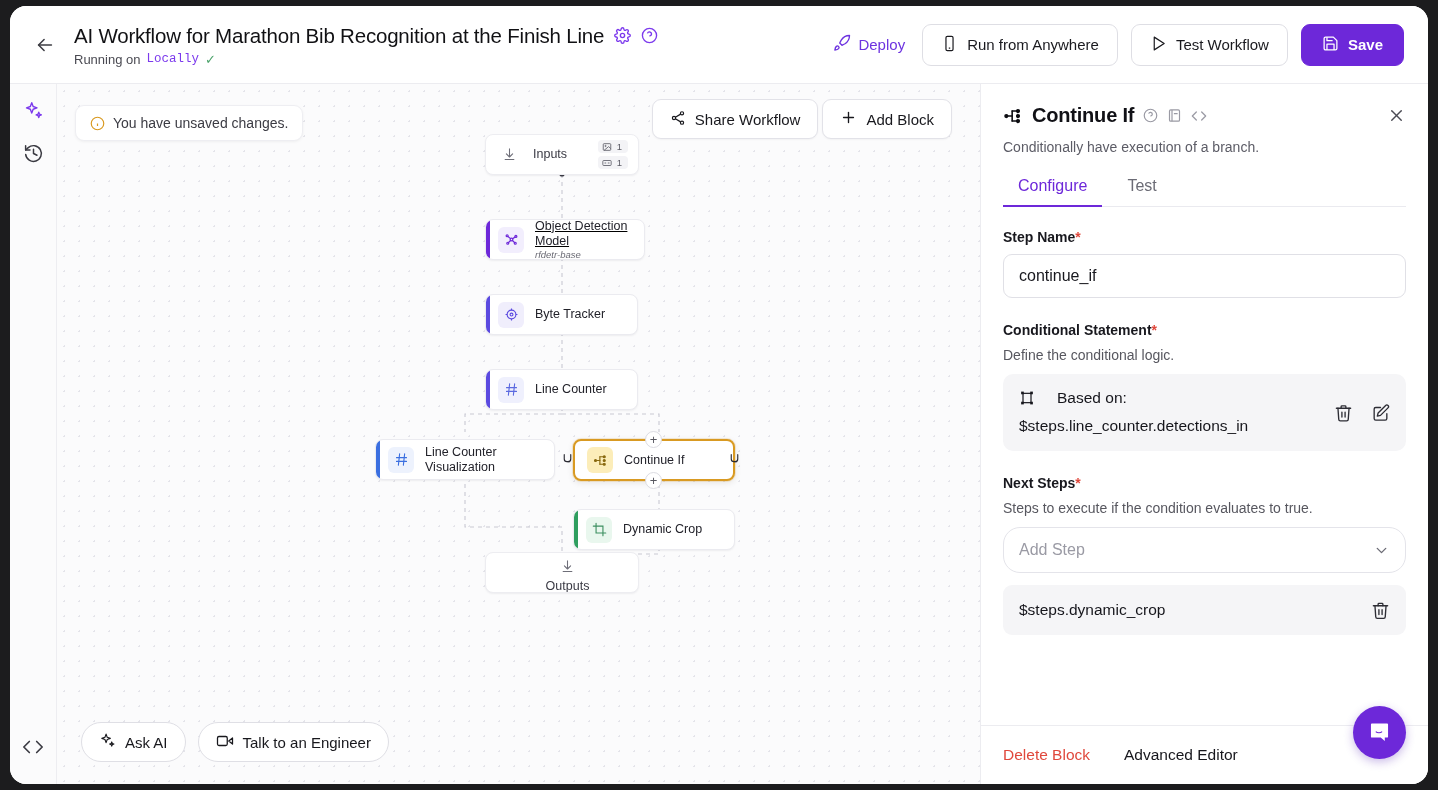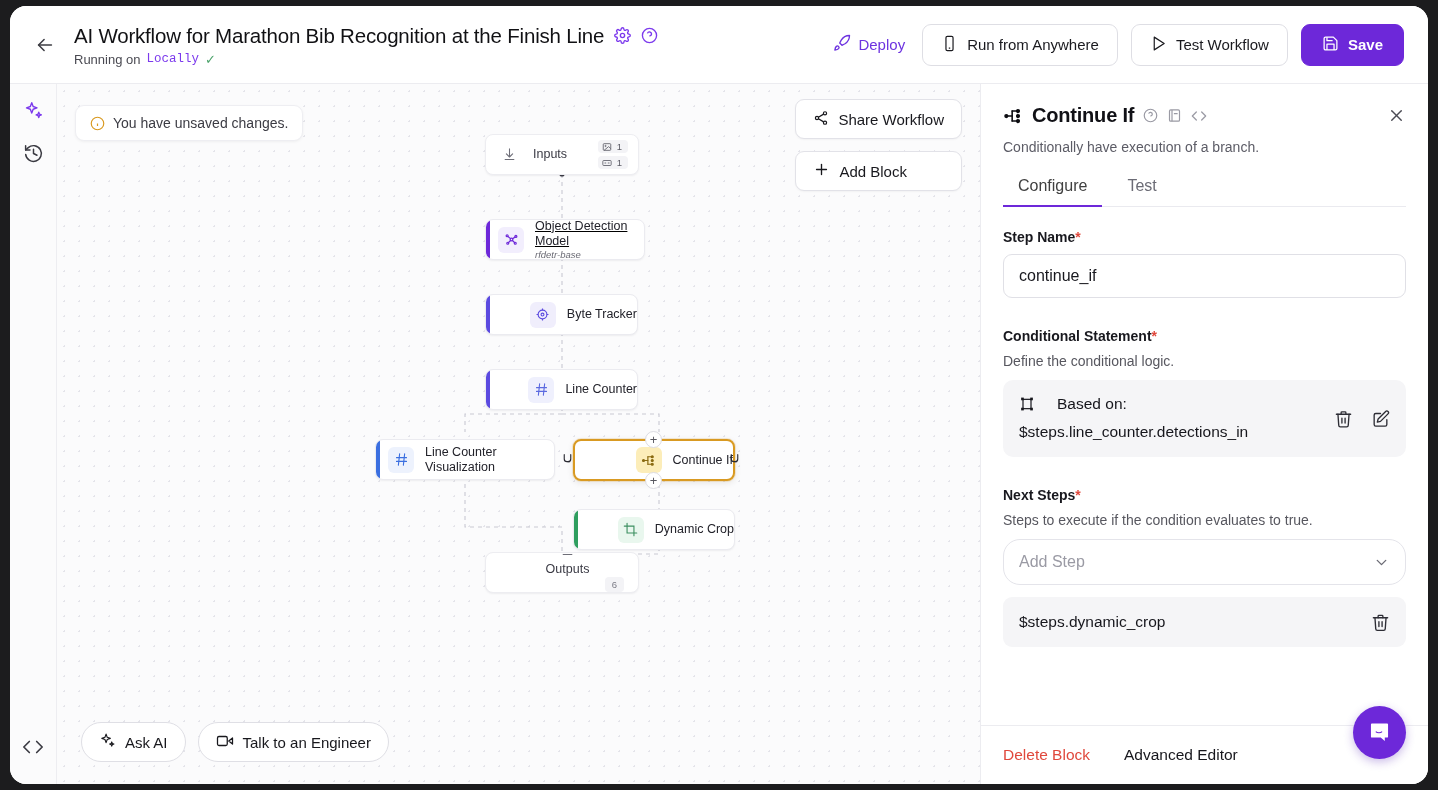--- a/index.html
+++ b/index.html
@@ -127,22 +127,22 @@
     border-radius: 9px;
     padding: 9px 14px;
     font-size: 14px;
     color: #3b3b43;
     box-shadow: 0 1px 3px rgba(0,0,0,0.05);
   }
   .warn-circle { color: #d99a22; display: flex; }
 
   .canvas-actions {
     position: absolute;
-    right: 18px; top: 15px;
-    display: flex; gap: 12px; flex-direction: column;
+    right: 28px; top: 15px;
+    display: flex; gap: 4px;
   }
   .canvas-btn {
     display: flex; align-items: center; gap: 9px;
     height: 40px; padding: 0 17px;
     background: #fff;
     border: 1px solid #e2e2e8;
     border-radius: 9px;
     font-size: 15px;
     color: #18181d;
     cursor: pointer;
@@ -175,21 +175,20 @@
     position: absolute;
     background: #ffffff;
     border: 1px solid #ebebf0;
     border-radius: 8px;
     height: 40px;
     display: flex;
     align-items: center;
     box-shadow: 0 1px 2px rgba(16,16,40,0.06);
     cursor: pointer;
     overflow: hidden;
-    justify-content: flex-end;
   }
   .node .accent {
     position: absolute; left: 0; top: 0; bottom: 0;
     width: 4px;
     border-radius: 8px 0 0 8px;
   }
   .node-ico {
     width: 26px; height: 26px;
     border-radius: 6px;
     display: flex; align-items: center; justify-content: center;
@@ -276,21 +275,21 @@
     border-bottom: 1px solid #eaeaef;
   }
   .tab {
     padding: 8px 15px 10px 15px;
     font-size: 16px;
     color: #6b6b75;
     cursor: pointer;
     border-bottom: 2.5px solid transparent;
     margin-bottom: -1px;
   }
-  .tab.active { color: #404040; border-bottom-color: #6d28d9; }
+  .tab.active { color: #6d28d9; border-bottom-color: #6d28d9; }
 
   .panel-body { flex: 1 1 auto; overflow-y: auto; padding: 22px 22px 10px 22px; }
   .field-label {
     font-size: 14px;
     font-weight: 700;
     color: #18181e;
     margin-bottom: 9px;
   }
   .req { color: #e0483c; }
   .helper { font-size: 14px; color: #57575f; margin: 4px 0 11px 0; }
@@ -299,21 +298,21 @@
     height: 44px;
     border: 1px solid #e0e0e6;
     border-radius: 9px;
     padding: 0 15px;
     font-size: 16px;
     color: #18181e;
     font-family: "Liberation Sans", sans-serif;
     background: #fff;
     outline: none;
   }
-  .section { margin-top: 30px; }
+  .section { margin-top: 24px; }
 
   .condition-card {
     position: relative;
     background: #f5f5f7;
     border-radius: 10px;
     padding: 15px 16px 16px 16px;
     display: flex;
     flex-direction: column;
     gap: 10px;
   }

